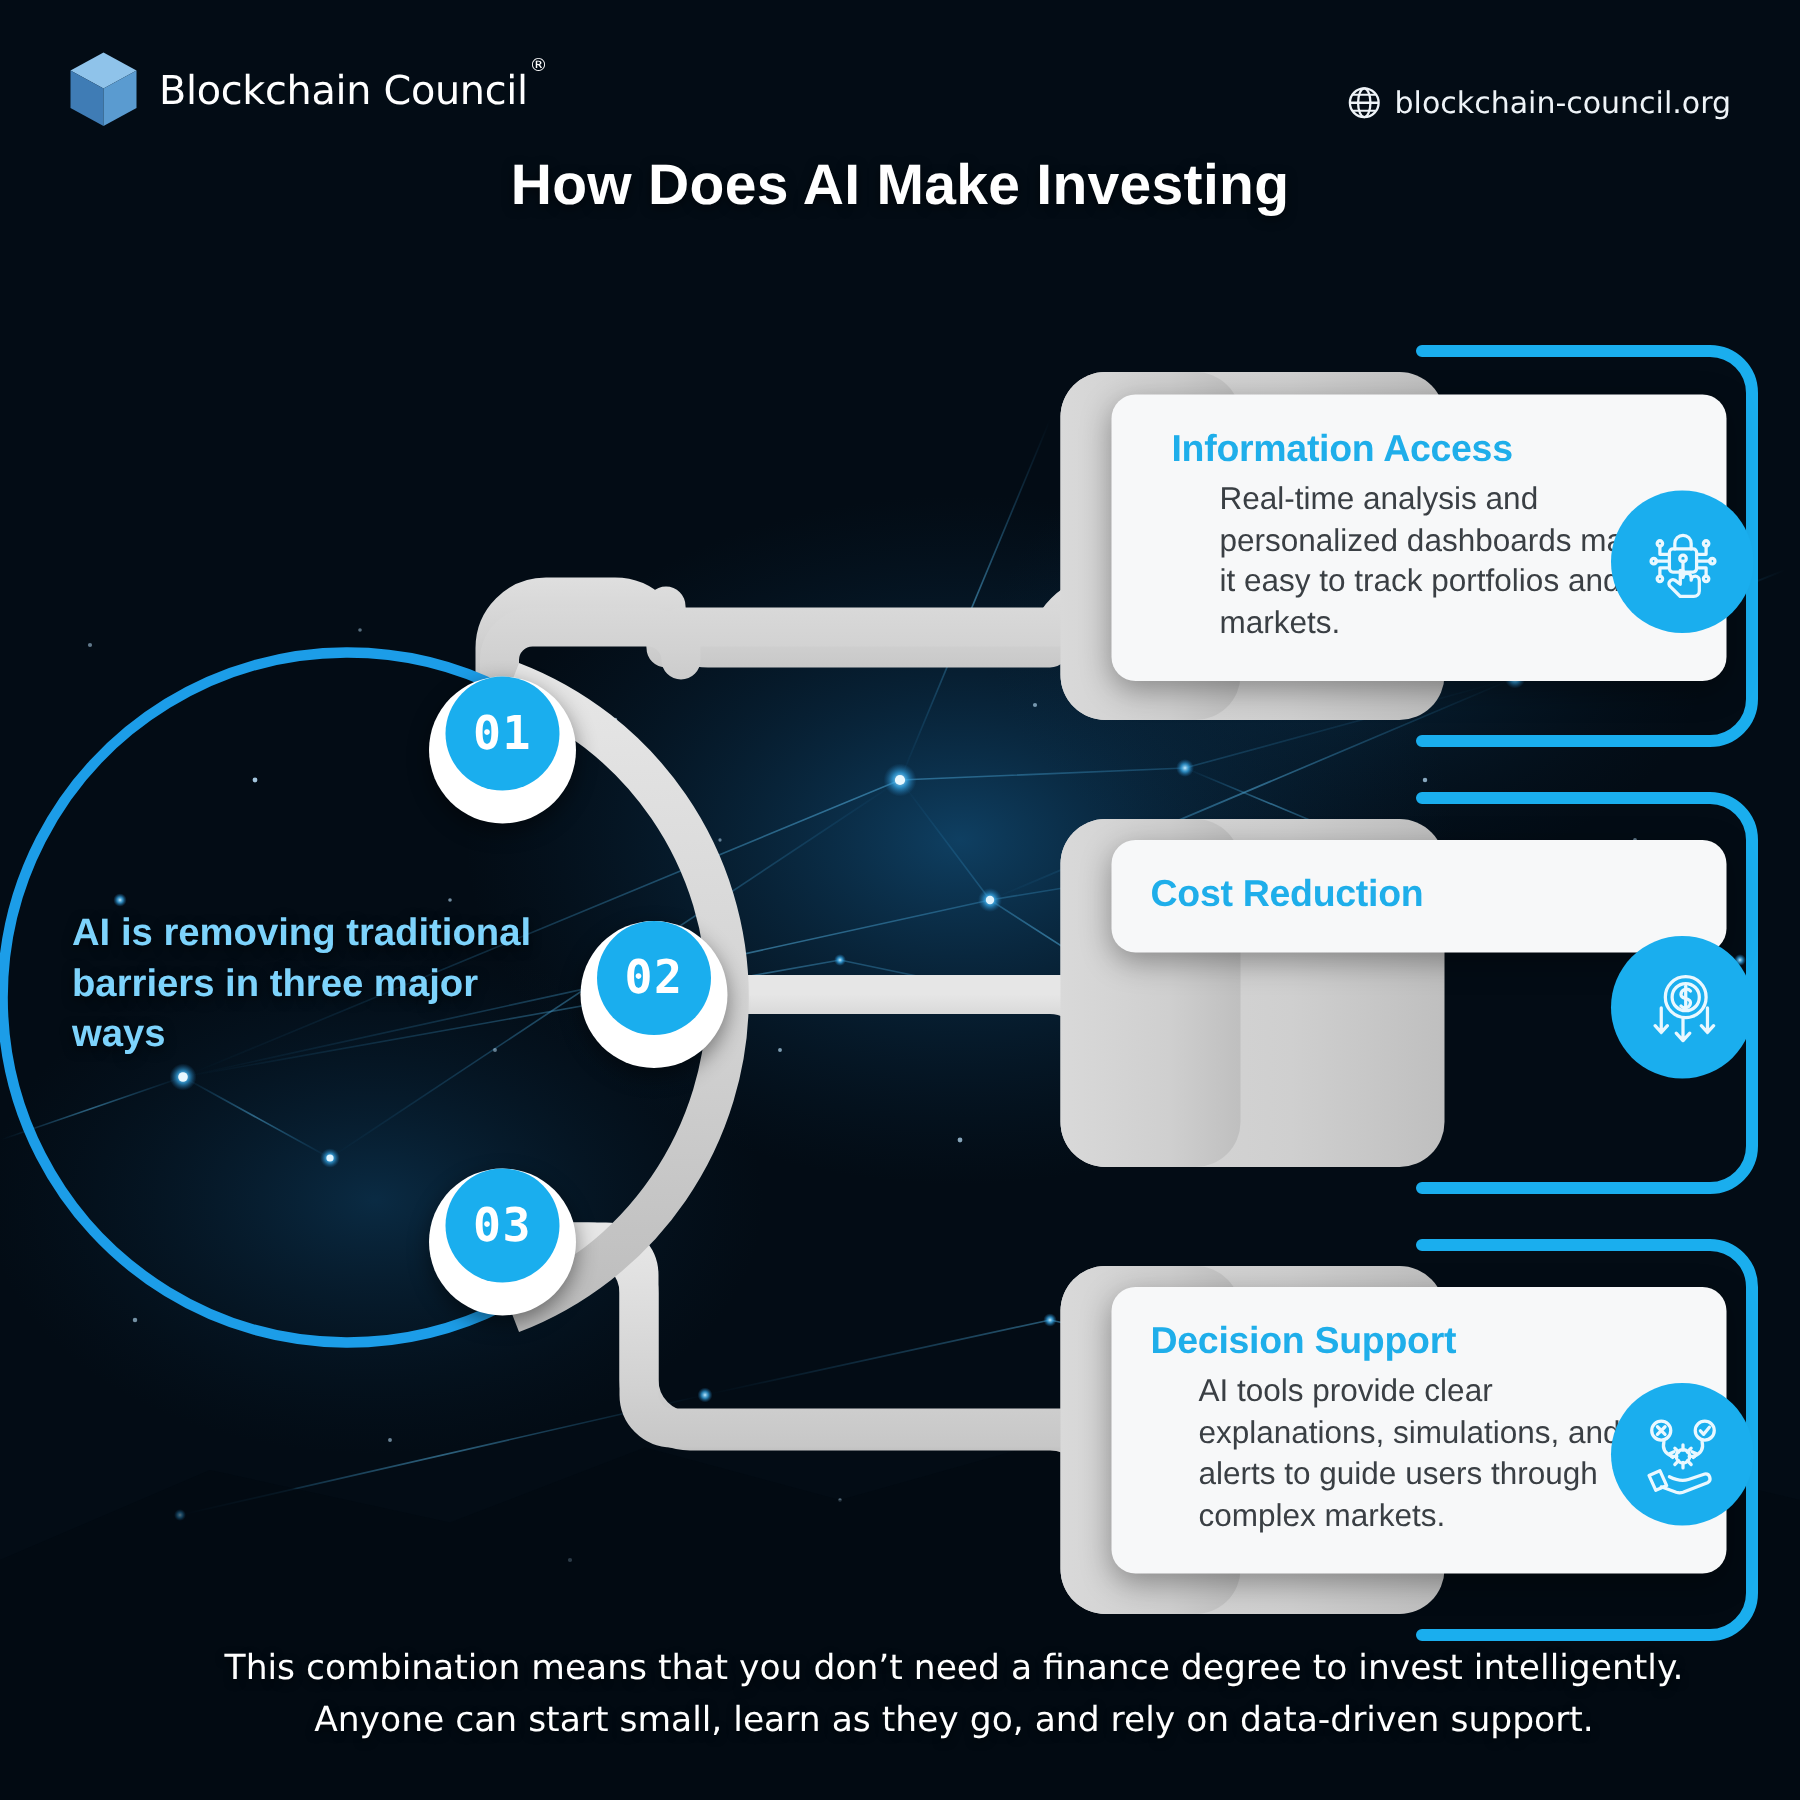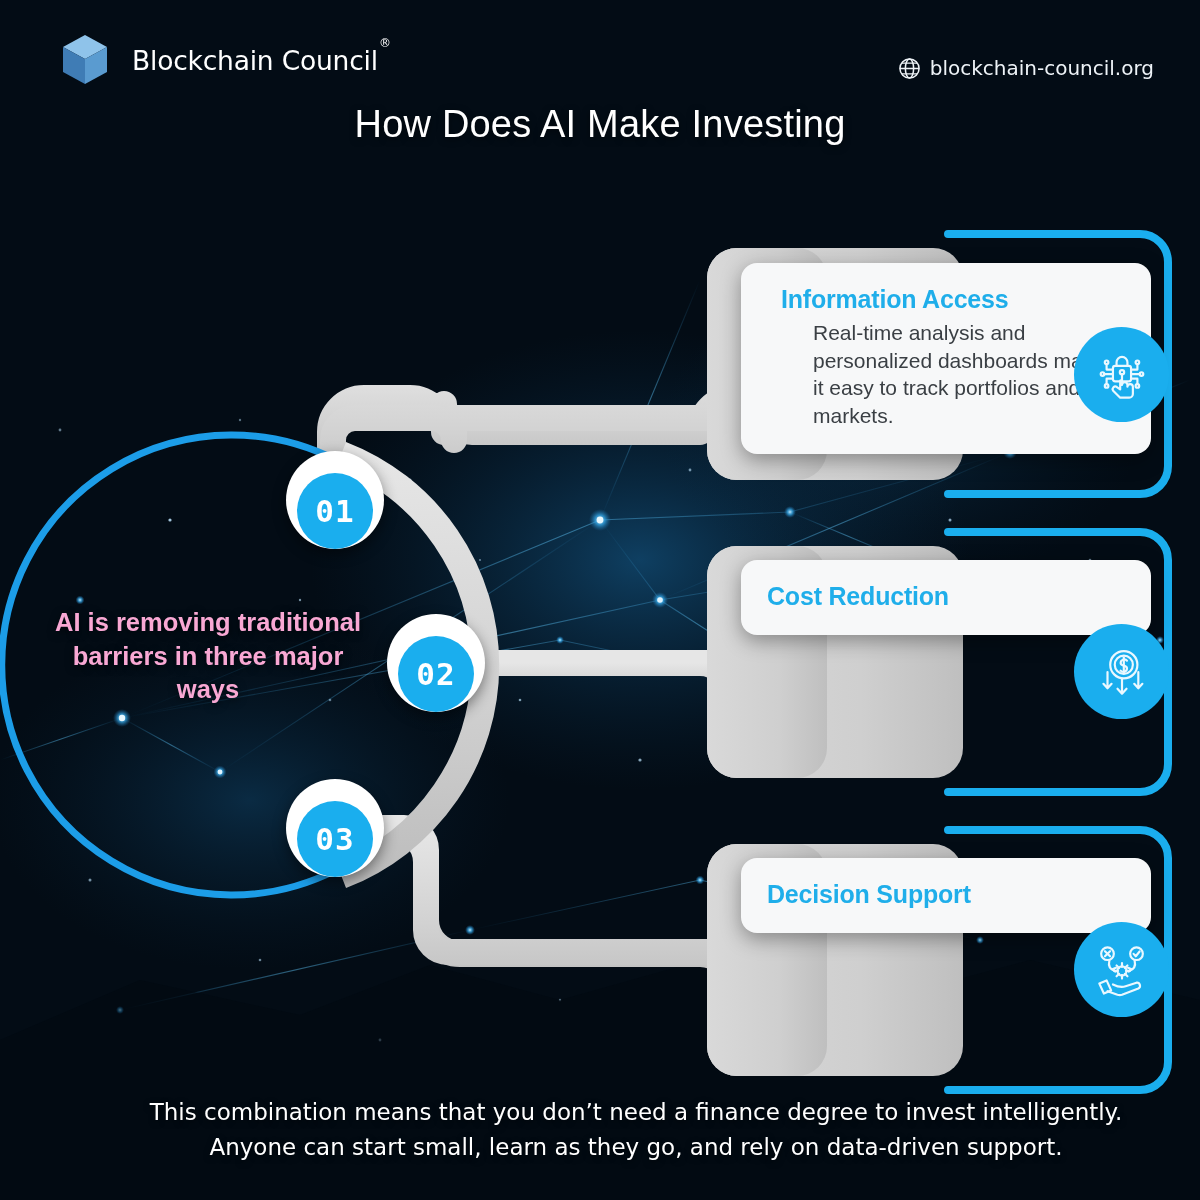--- a/index.html
+++ b/index.html
@@ -19,67 +19,67 @@
       radial-gradient(ellipse 760px 520px at 44% 52%, #0d3category 0%, transparent 70%),
       radial-gradient(ellipse 900px 620px at 48% 50%, rgba(13,54,84,.85) 0%, rgba(6,24,40,.35) 55%, transparent 78%),
       radial-gradient(ellipse 620px 420px at 78% 42%, rgba(10,46,76,.55) 0%, transparent 72%),
       radial-gradient(ellipse 700px 380px at 20% 74%, rgba(7,33,56,.6) 0%, transparent 75%),
       linear-gradient(180deg,#041019 0%, #03121d 30%, #031019 62%, #020a12 100%);
   }
   #bg svg { position:absolute; inset:0; width:1200px; height:1200px; }
 
   
   .header { position:absolute; top:0; left:0; width:1200px; height:100px; z-index:6; }
-  .logo-wrap { position:absolute; left:62px; top:34px; display:flex; align-items:center; gap:24px; }
+  .logo-wrap { position:absolute; left:46px; top:34px; display:flex; align-items:center; gap:14px; }
   .logo-cube { width:46px; height:52px; }
   .logo-text {
     color:#fff; font-size:26.5px; letter-spacing:-.2px;
     font-family:"DejaVu Sans", sans-serif; font-weight:400; position:relative;
   }
   .logo-reg { position:absolute; top:-9px; right:-13px; font-size:12px; }
 
   .site { position:absolute; right:46px; top:56px; display:flex; align-items:center; gap:9px; }
   .site-label { color:#eef3f7; font-size:20px; font-family:"DejaVu Sans", sans-serif; }
 
   
   .title-block { position:absolute; top:103px; left:0; width:1200px; text-align:center; z-index:6; }
   .title1 {
-    color:#fff; font-size:38px; font-weight:normal; letter-spacing:.2px;
+    color:#fff; font-size:38px; font-weight:bold; letter-spacing:.2px;
     text-shadow:0 2px 7px rgba(0,0,0,.55);
   }
   .title2 {
     color:#fff; font-size:50px; font-weight:bold; letter-spacing:.2px; margin-top:6px;
     text-shadow:0 2px 8px rgba(0,0,0,.55);
   }
 
   
   #diagram { position:absolute; inset:0; width:1200px; height:1200px; z-index:2; }
 
   
   .numc {
     position:absolute; z-index:5;
     width:98px; height:98px; border-radius:50%;
-    background:#fff; display:flex; align-items:flex-end; justify-content:center;
+    background:#fff; display:flex; align-items:flex-start; justify-content:center;
     box-shadow:0 5px 14px rgba(0,0,0,.45);
   }
   .numc-inner {
     width:76px; height:76px; border-radius:50%;
     background:#1aaeee;
     display:flex; align-items:center; justify-content:center;
     color:#fff; font-size:31px; font-weight:bold; letter-spacing:1px;
     font-family:"DejaVu Sans Mono", monospace;
   }
   #num1 { left:286px; top:451px; }
   #num2 { left:387px; top:614px; }
   #num3 { left:286px; top:779px; }
 
   
   .center-text {
-    position:absolute; left:48px; top:606px; width:320px; text-align:center; z-index:5;
-    color:#f9a8d4; font-size:25.5px; font-weight:bold; line-height:1.32;
+    position:absolute; left:48px; top:606px; width:320px; z-index:5;
+    color:#7dd3fc; font-size:25.5px; font-weight:bold; line-height:1.32;
     text-shadow:0 2px 8px rgba(0,0,0,.6);
   }
 
   
   .card {
     position:absolute; z-index:4;
     width:410px;
     background:#f7f8f9;
     border-radius:16px;
     padding:22px 26px 24px 26px;
@@ -319,20 +319,21 @@
     <path d="M37.5 19.5 a4 4 0 0 0 -7 2.5 c0 4 7 2 7 6 a4 4 0 0 1 -7 2.5"></path>
     <path d="M34 16 v16"></path>
     <path d="M16 32 v18 M16 50 l-4.5 -5 M16 50 l4.5 -5"></path>
     <path d="M32 40 v16 M32 56 l-5 -5.5 M32 56 l5 -5.5"></path>
     <path d="M50 32 v18 M50 50 l-4.5 -5 M50 50 l4.5 -5"></path>
   </svg>
 </div>
 
 <div class="card" id="card3">
   <div class="card-title">Decision Support</div>
+  <div class="card-body">AI tools provide clear explanations, simulations, and alerts to guide users through complex markets.</div>
 </div>
 <div class="icon-badge" id="icon3">
   <svg width="58" height="58" viewBox="0 0 64 64" fill="none" stroke="#eaf8ff" stroke-width="2.4" stroke-linecap="round" stroke-linejoin="round">
     <circle cx="16" cy="14" r="7"></circle>
     <path d="M13.2 11.2 l5.6 5.6 M18.8 11.2 l-5.6 5.6"></path>
     <circle cx="48" cy="14" r="7"></circle>
     <path d="M44.8 14.2 l2.4 2.6 l4.2 -5.2"></path>
     <path d="M18 22 q-2 8 6 11"></path>
     <path d="M22 31 l2.4 2.8 M22 31 l3.4 -1.4"></path>
     <path d="M46 22 q2 8 -6 11"></path>

